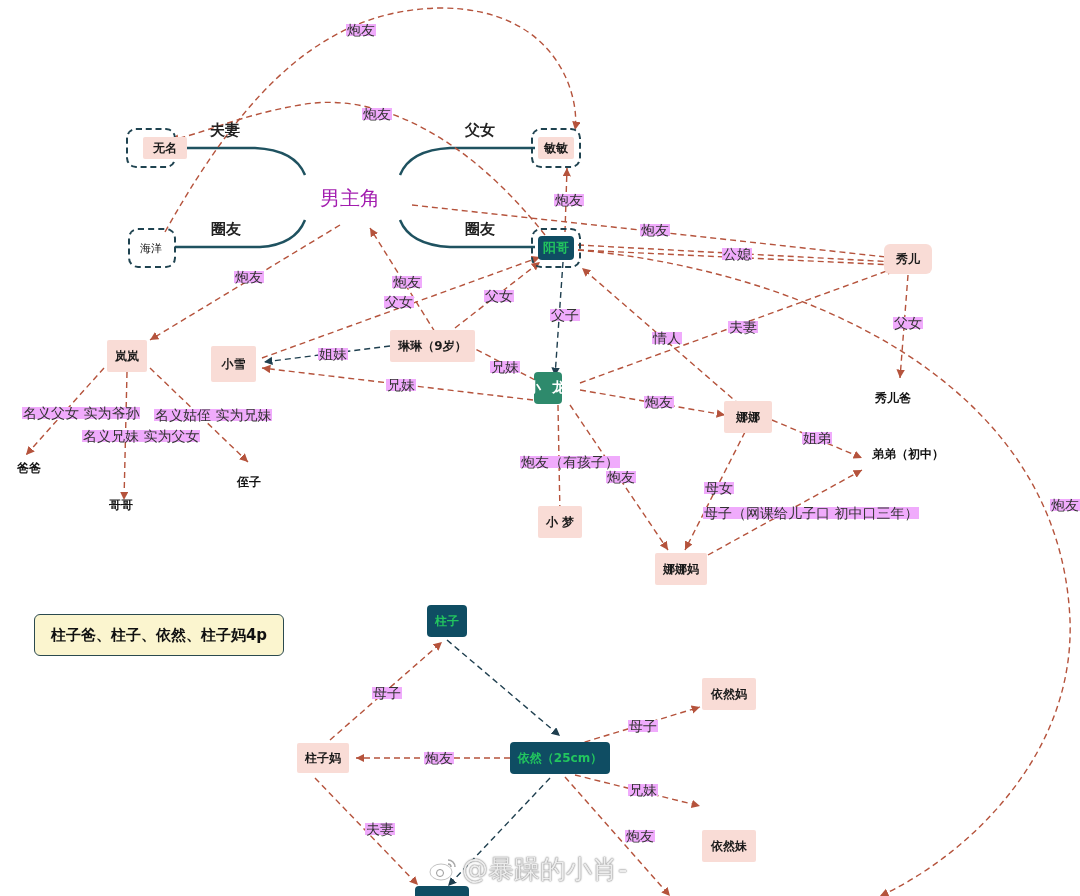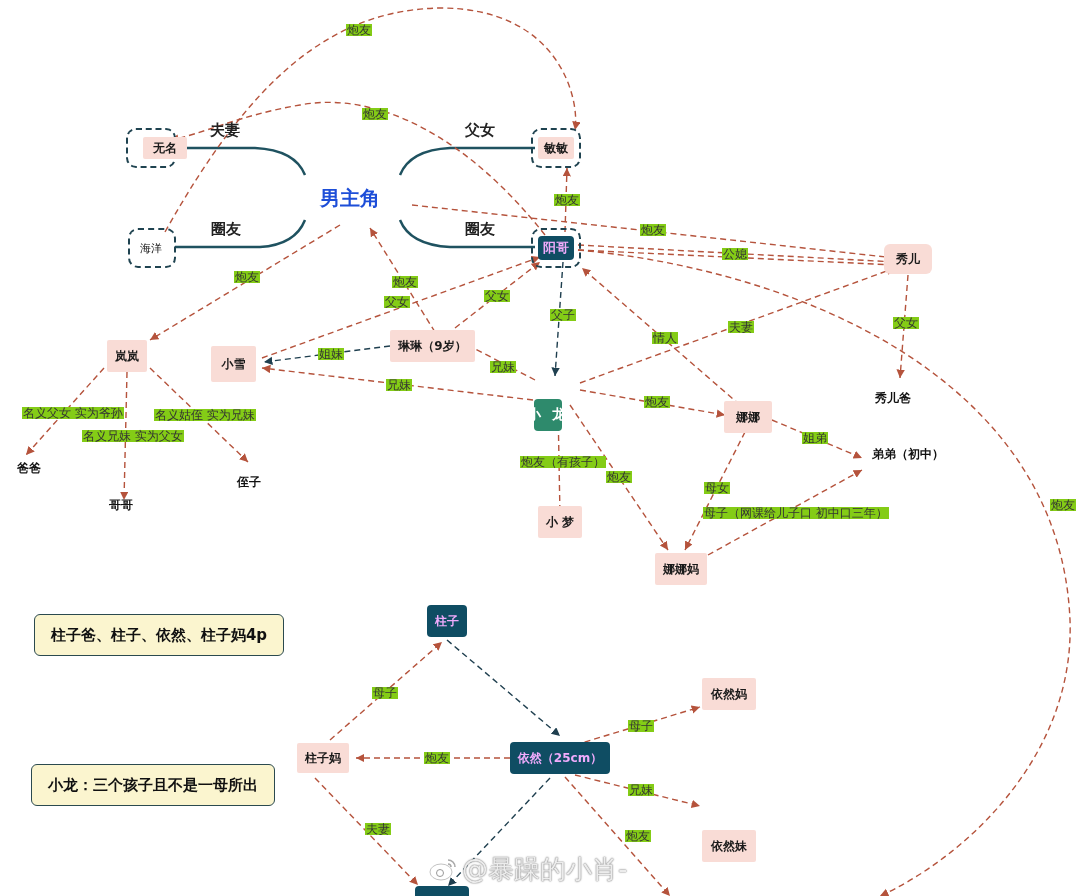--- a/index.html
+++ b/index.html
@@ -3,27 +3,27 @@
 <meta charset="utf-8">
 <style>
   html, body { margin:0; padding:0; background:#ffffff; }
   body { width:1080px; height:896px; position:relative; overflow:hidden;
          font-family:"DejaVu Sans","Liberation Sans",sans-serif; color:#1a1a1a; }
   #canvas { position:absolute; left:0; top:0; width:1080px; height:896px; }
   svg.edges { position:absolute; left:0; top:0; }
   .node { position:absolute; display:flex; align-items:center; justify-content:center;
           font-weight:bold; font-size:12px; white-space:nowrap; box-sizing:border-box; }
   .pink { background:#f9dcd6; color:#1a1a1a; border-radius:2px; }
-  .dark { background:#0f4d63; color:#f0abfc; border-radius:4px; }
+  .dark { background:#0f4d63; color:#22c55e; border-radius:4px; }
   .green { background:#2e8a6c; color:#ffffff; border-radius:4px; font-size:14px; letter-spacing:3px; }
   .plain { background:transparent; color:#111; }
   .dashbox { position:absolute; border:2px dashed #1f4350; border-radius:10px; box-sizing:border-box; }
-  .center { font-size:20px; font-weight:bold; color:#1d4ed8; position:absolute; }
+  .center { font-size:20px; font-weight:normal; color:#a21caf; position:absolute; }
   .rel-big { position:absolute; font-size:15px; font-weight:bold; color:#222; }
-  .lbl { position:absolute; font-size:12px; color:#333; background:#84cc16; padding:0 1px; white-space:nowrap; line-height:12px; }
+  .lbl { position:absolute; font-size:14px; color:#333; background:#f0abfc; padding:0 1px; white-space:nowrap; line-height:12px; }
   .note { position:absolute; background:#fbf5cf; border:1.5px solid #2b4a4f; border-radius:6px;
           font-weight:bold; font-size:15px; color:#111; box-sizing:border-box;
           display:flex; align-items:center; justify-content:center; text-align:center; line-height:22px; padding:0 6px; }
   .badge { position:absolute; right:0; top:0; width:110px; height:44px; }
   .badge-shape { position:absolute; right:0; top:0; width:108px; height:42px; background:#ef5b4a;
                  clip-path:polygon(14% 0,100% 0,100% 100%,14% 100%,0 50%); }
   .badge-small { position:absolute; right:12px; top:9px; color:#fff; font-size:9px; font-family:"Liberation Sans",sans-serif; }
   .badge-big { position:absolute; right:12px; top:20px; color:#fff; font-size:14px; font-weight:bold; font-family:"Liberation Sans",sans-serif; }
   .watermark { position:absolute; left:430px; top:852px; font-size:26px; color:rgba(255,255,255,0.85);
                text-shadow:0 0 2px #888, 0 0 1px #666; white-space:nowrap; }
@@ -137,21 +137,21 @@
 
   <div class="node pink" style="left:134px;top:137px;width:44px;height:22px;margin-left:9px;">无名</div>
   <div class="node plain" style="left:134px;top:237px;width:34px;height:22px;font-weight:normal;font-size:11px;">海洋</div>
   <div class="node pink" style="left:538px;top:137px;width:36px;height:22px;">敏敏</div>
   <div class="node dark" style="left:538px;top:236px;width:36px;height:24px;font-size:13px;">阳哥</div>
   <div class="node pink" style="left:884px;top:244px;width:48px;height:30px;border-radius:6px;">秀儿</div>
   <div class="node plain" style="left:868px;top:388px;width:50px;height:20px;">秀儿爸</div>
   <div class="node pink" style="left:107px;top:340px;width:40px;height:32px;">岚岚</div>
   <div class="node pink" style="left:211px;top:346px;width:45px;height:36px;">小雪</div>
   <div class="node pink" style="left:390px;top:330px;width:85px;height:32px;">琳琳（9岁）</div>
-  <div class="node green" style="left:534px;top:372px;width:28px;height:32px;margin-top:27px;">小 龙</div>
+  <div class="node green" style="left:534px;top:372px;width:28px;height:32px;">小 龙</div>
   <div class="node pink" style="left:724px;top:401px;width:48px;height:32px;">娜娜</div>
   <div class="node plain" style="left:872px;top:444px;width:72px;height:20px;">弟弟（初中）</div>
   <div class="node pink" style="left:538px;top:506px;width:44px;height:32px;">小 梦</div>
   <div class="node pink" style="left:655px;top:553px;width:52px;height:32px;">娜娜妈</div>
   <div class="node plain" style="left:12px;top:458px;width:34px;height:20px;">爸爸</div>
   <div class="node plain" style="left:104px;top:495px;width:34px;height:20px;">哥哥</div>
   <div class="node plain" style="left:232px;top:472px;width:34px;height:20px;">侄子</div>
   <div class="node dark" style="left:427px;top:605px;width:40px;height:32px;">柱子</div>
   <div class="node pink" style="left:297px;top:743px;width:52px;height:30px;font-size:12px;">柱子妈</div>
   <div class="node dark" style="left:510px;top:742px;width:100px;height:32px;font-size:12px;">依然（25cm）</div>
@@ -186,21 +186,20 @@
   <div class="lbl" style="left:154px;top:409px;">名义姑侄 实为兄妹</div>
   <div class="lbl" style="left:1050px;top:499px;">炮友</div>
   <div class="lbl" style="left:372px;top:687px;">母子</div>
   <div class="lbl" style="left:424px;top:752px;">炮友</div>
   <div class="lbl" style="left:365px;top:823px;">夫妻</div>
   <div class="lbl" style="left:628px;top:720px;">母子</div>
   <div class="lbl" style="left:628px;top:784px;">兄妹</div>
   <div class="lbl" style="left:625px;top:830px;">炮友</div>
 
   <div class="note" style="left:34px;top:614px;width:250px;height:42px;">柱子爸、柱子、依然、柱子妈4p</div>
-  <div class="note" style="left:31px;top:764px;width:244px;height:42px;">小龙：三个孩子且不是一母所出</div>
 
 
   <svg class="wm-icon" viewBox="0 0 30 30">
     <ellipse cx="13" cy="18" rx="11" ry="8" fill="none" stroke="#fff" stroke-width="2"></ellipse>
     <ellipse cx="13" cy="18" rx="11" ry="8" fill="none" stroke="#999" stroke-width="0.6"></ellipse>
     <circle cx="12" cy="19" r="3.5" fill="none" stroke="#999" stroke-width="1"></circle>
     <path d="M20,6 A7,7 0 0 1 27,13" fill="none" stroke="#aaa" stroke-width="1.6"></path>
     <path d="M20,10 A3,3 0 0 1 23,13" fill="none" stroke="#aaa" stroke-width="1.6"></path>
   </svg>
   <div class="watermark" style="left:462px;">@暴躁的小肖-</div>

